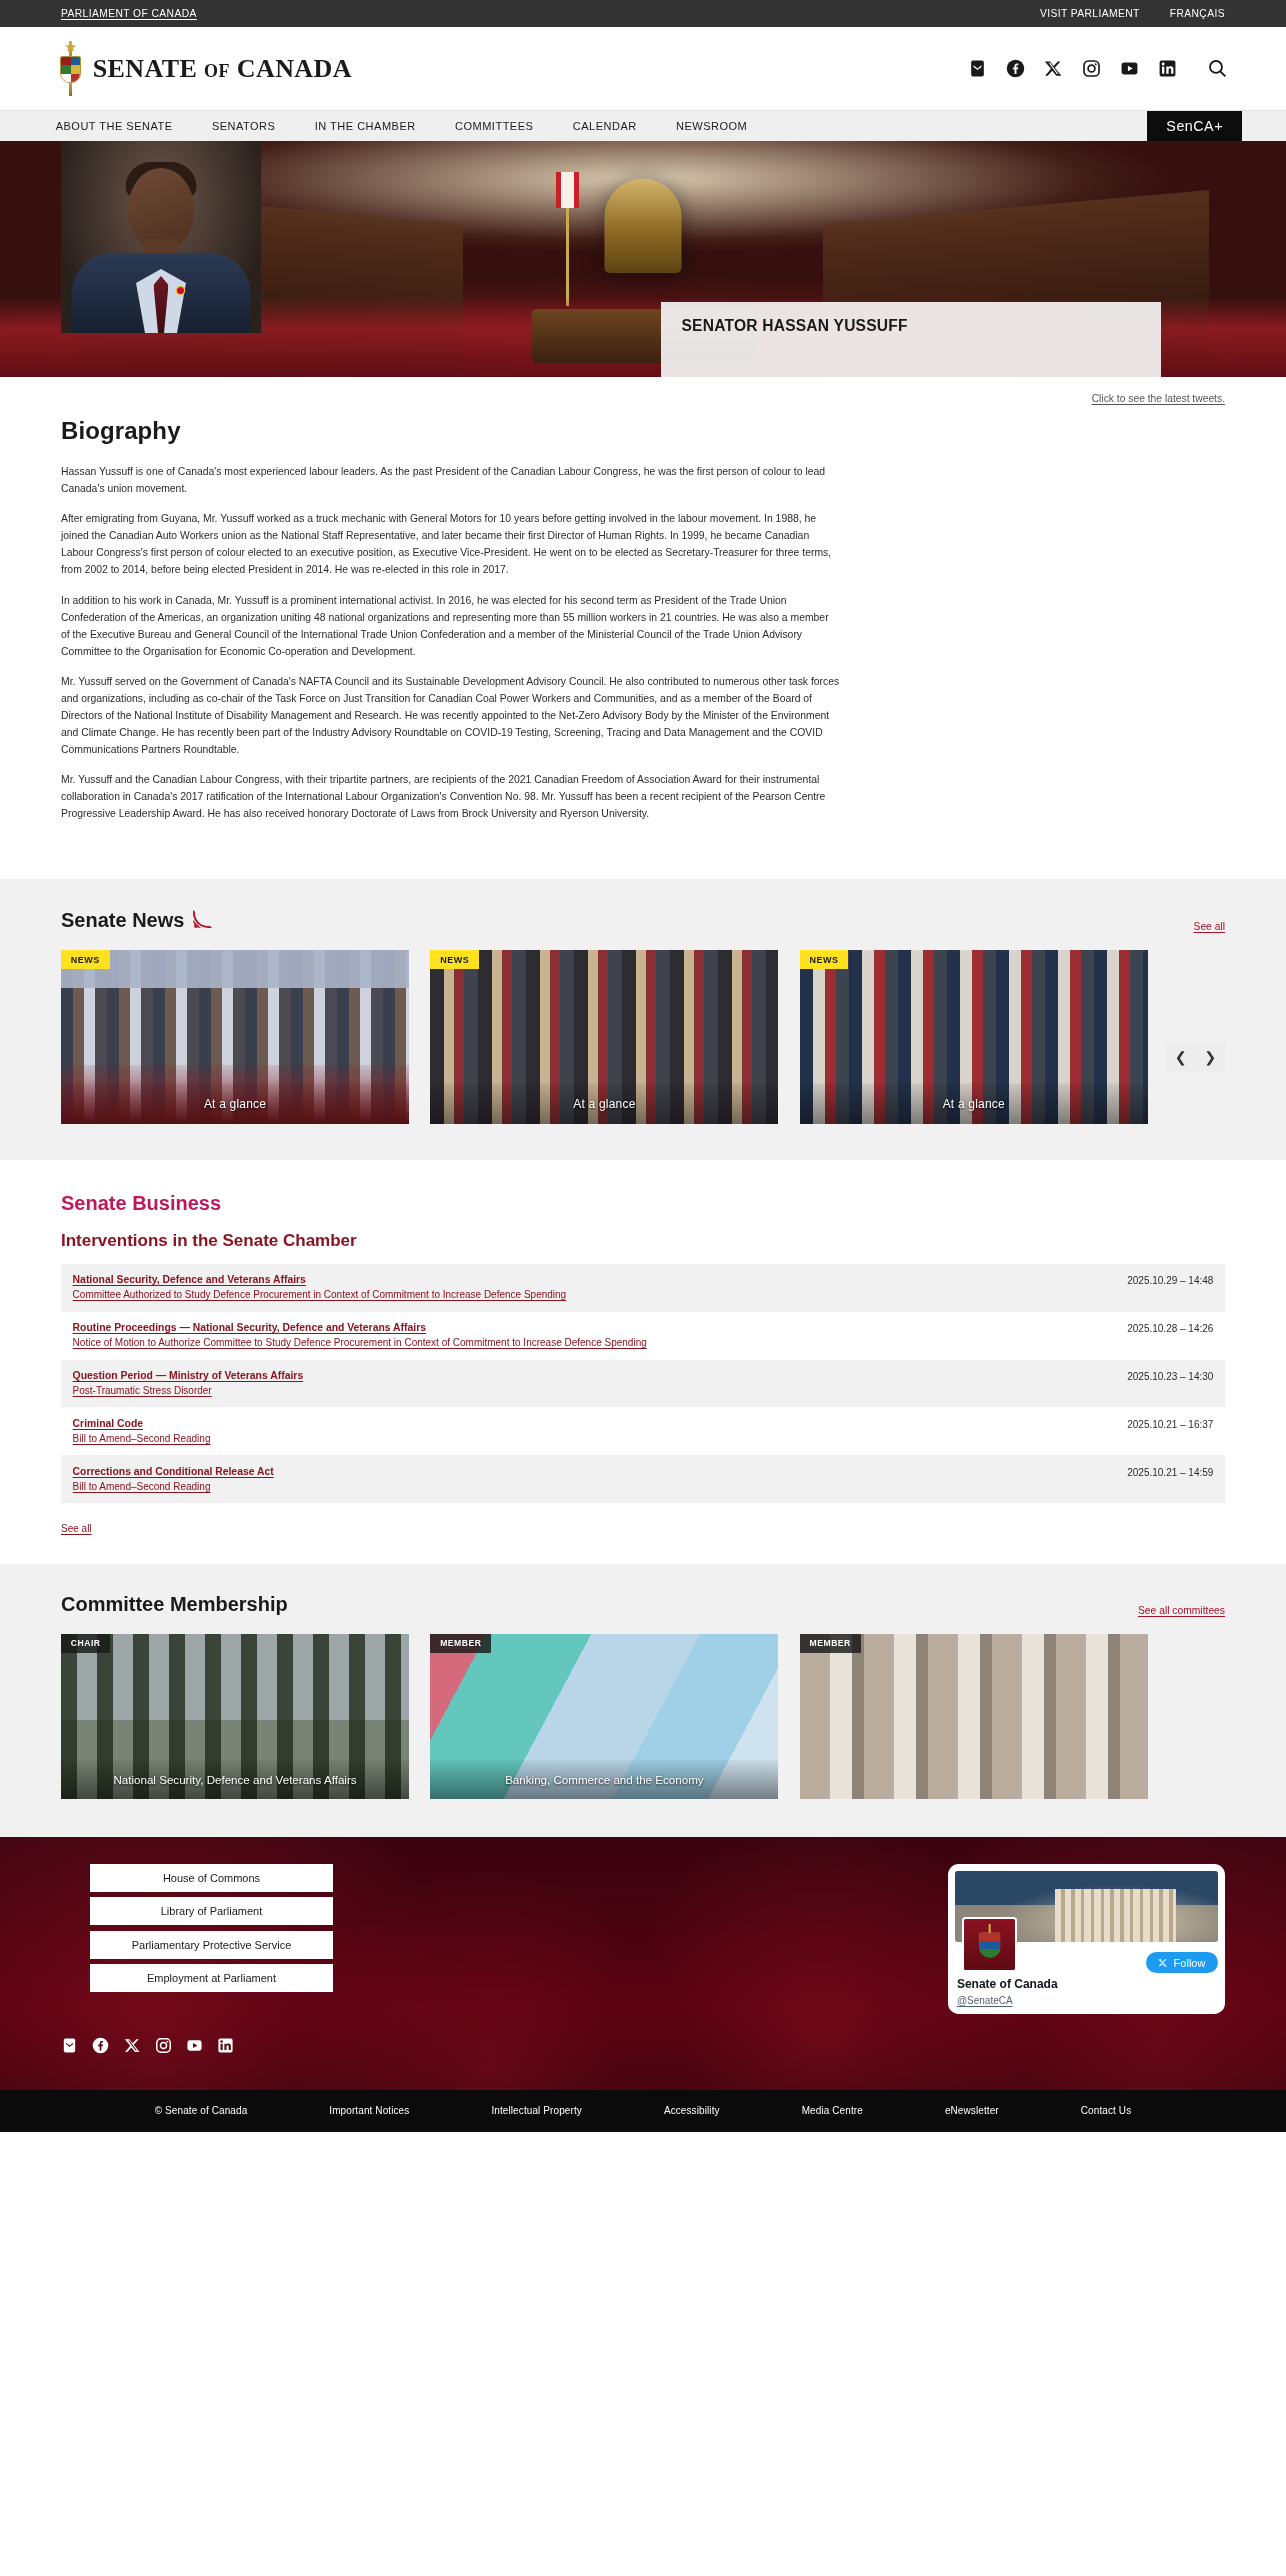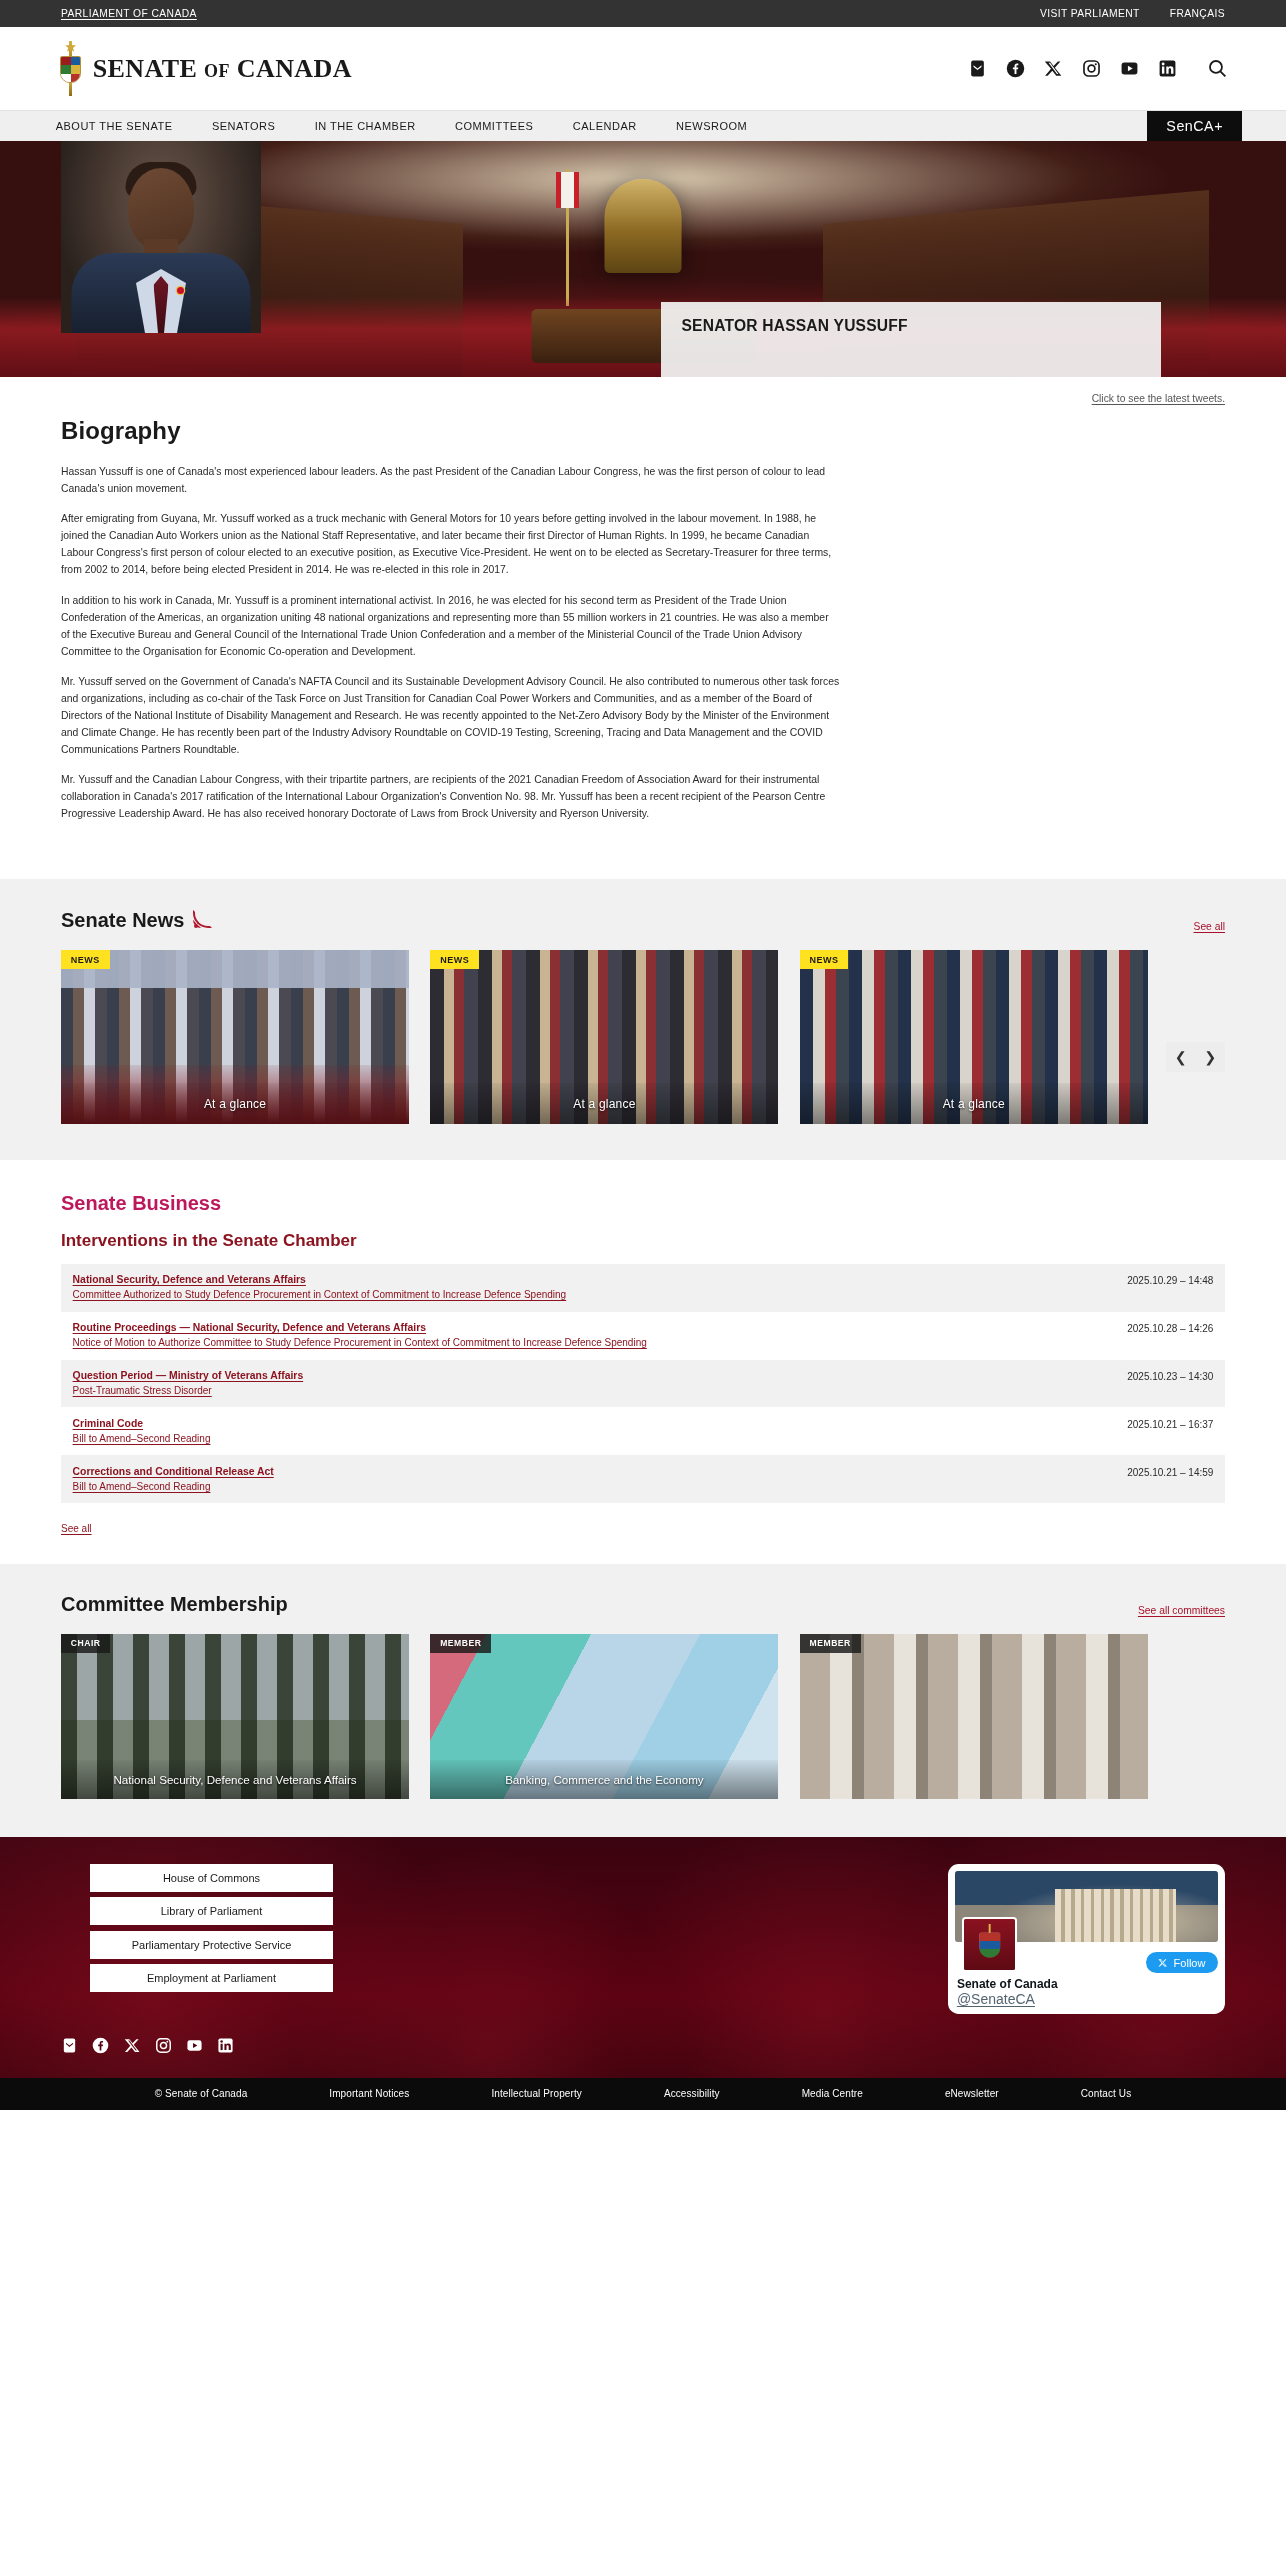--- a/index.html
+++ b/index.html
@@ -412,30 +412,30 @@
     width:2.7px; height:16px; background:#d8b447;
   }
   .tw-row { display:flex; justify-content:flex-end; margin-top:-19.7px; }
   .tw-follow {
     background:#1d9bf0; color:#fff; border:none; border-radius:12.5px;
     font-size:11px; padding:4.5px 12.5px; cursor:pointer; display:flex; align-items:center; gap:5.4px;
     font-family: inherit;
   }
   .tw-follow svg{ width:9.8px; height:9.8px; fill:#fff;}
   .tw-name { font-size:12px; font-weight:700; color:#0f1419; margin-top:3.6px; padding-left:1.8px;}
-  .tw-handle { font-size:14px; color:#536471; text-decoration:underline; text-underline-offset:1.8px; padding-left:1.8px;}
+  .tw-handle { font-size:10px; color:#536471; text-decoration:underline; text-underline-offset:1.8px; padding-left:1.8px;}
 
   .f-social { display:flex; gap:14.3px; padding: 23px 0 19.7px; }
   .f-social .ico { width:17px; height:17px; color:#fff; }
   .f-social svg{ width:100%; height:100%; fill:currentColor;}
 
   .footer-bottom {
     background:#0b0b0b;
-    margin: 4px -61px;
-    height: 32px;
+    margin: 16px -61px;
+    height: 42px;
     display:flex; align-items:center; justify-content:center; gap:0;
   }
   .footer-bottom a, .footer-bottom span {
     color:#fff; font-size:10px; text-decoration:none; padding: 0 41px;
     letter-spacing:0.1px;
   }
 </style>
 </head>
 <body>
 

